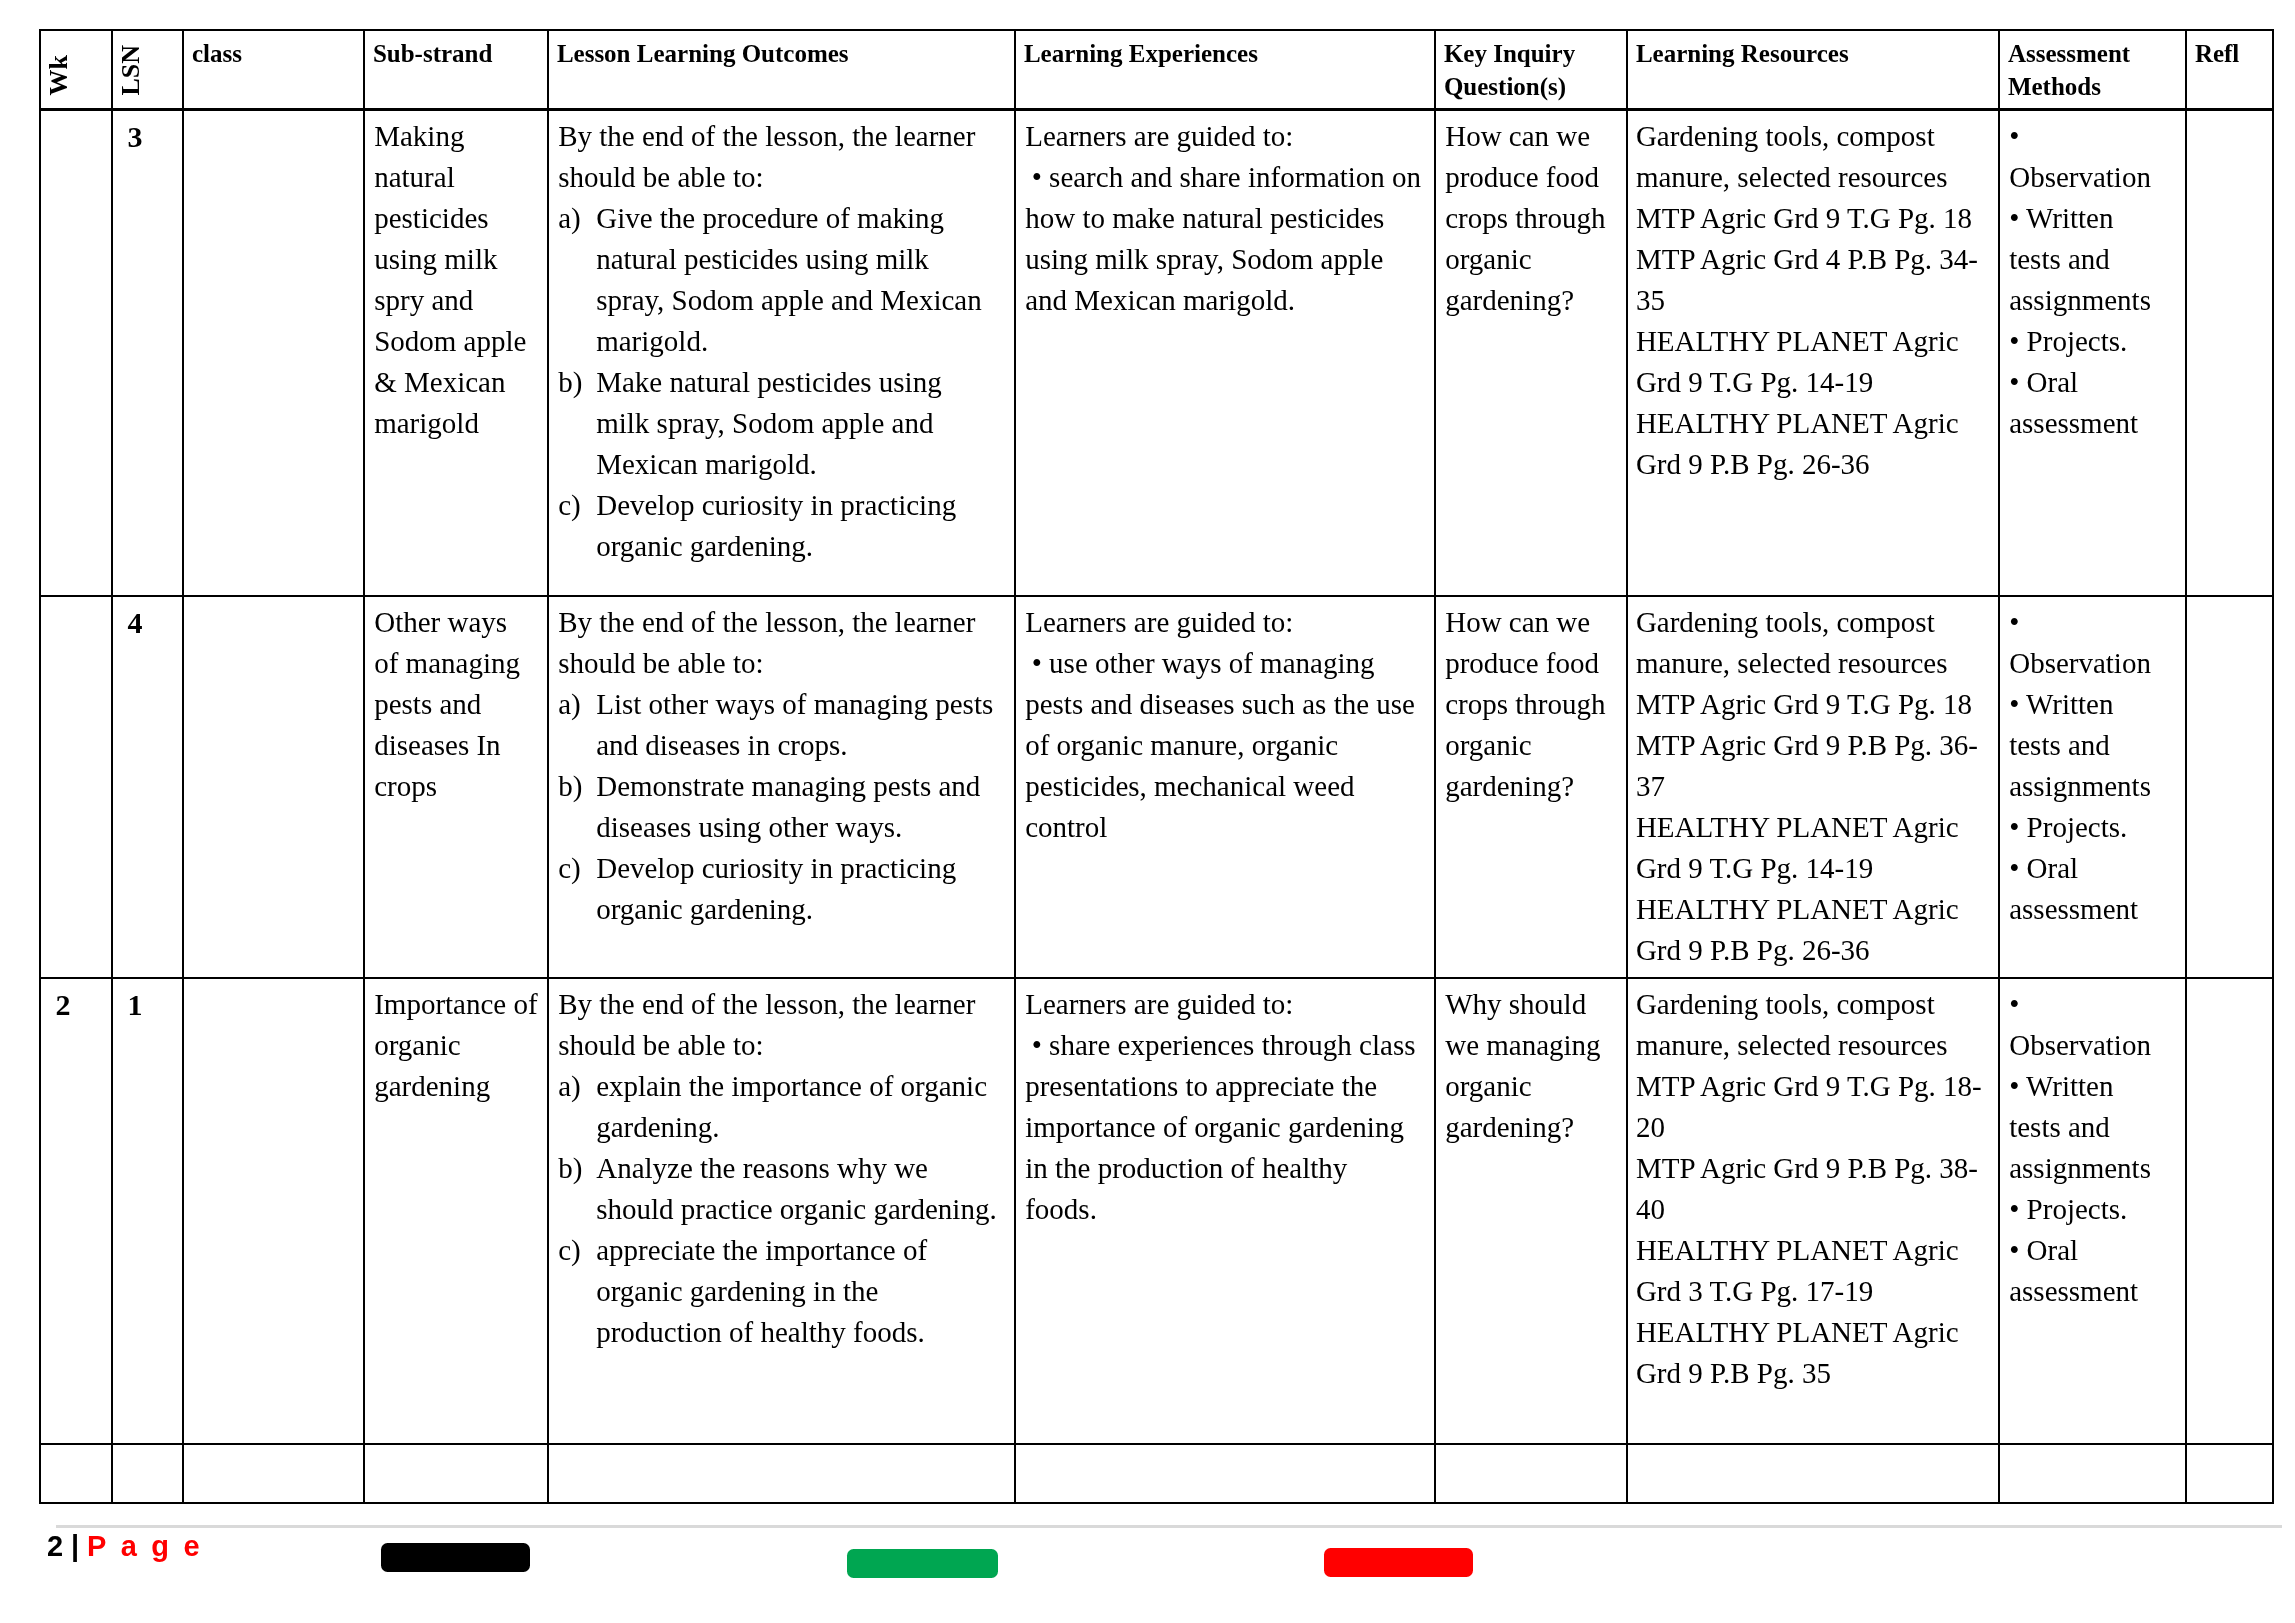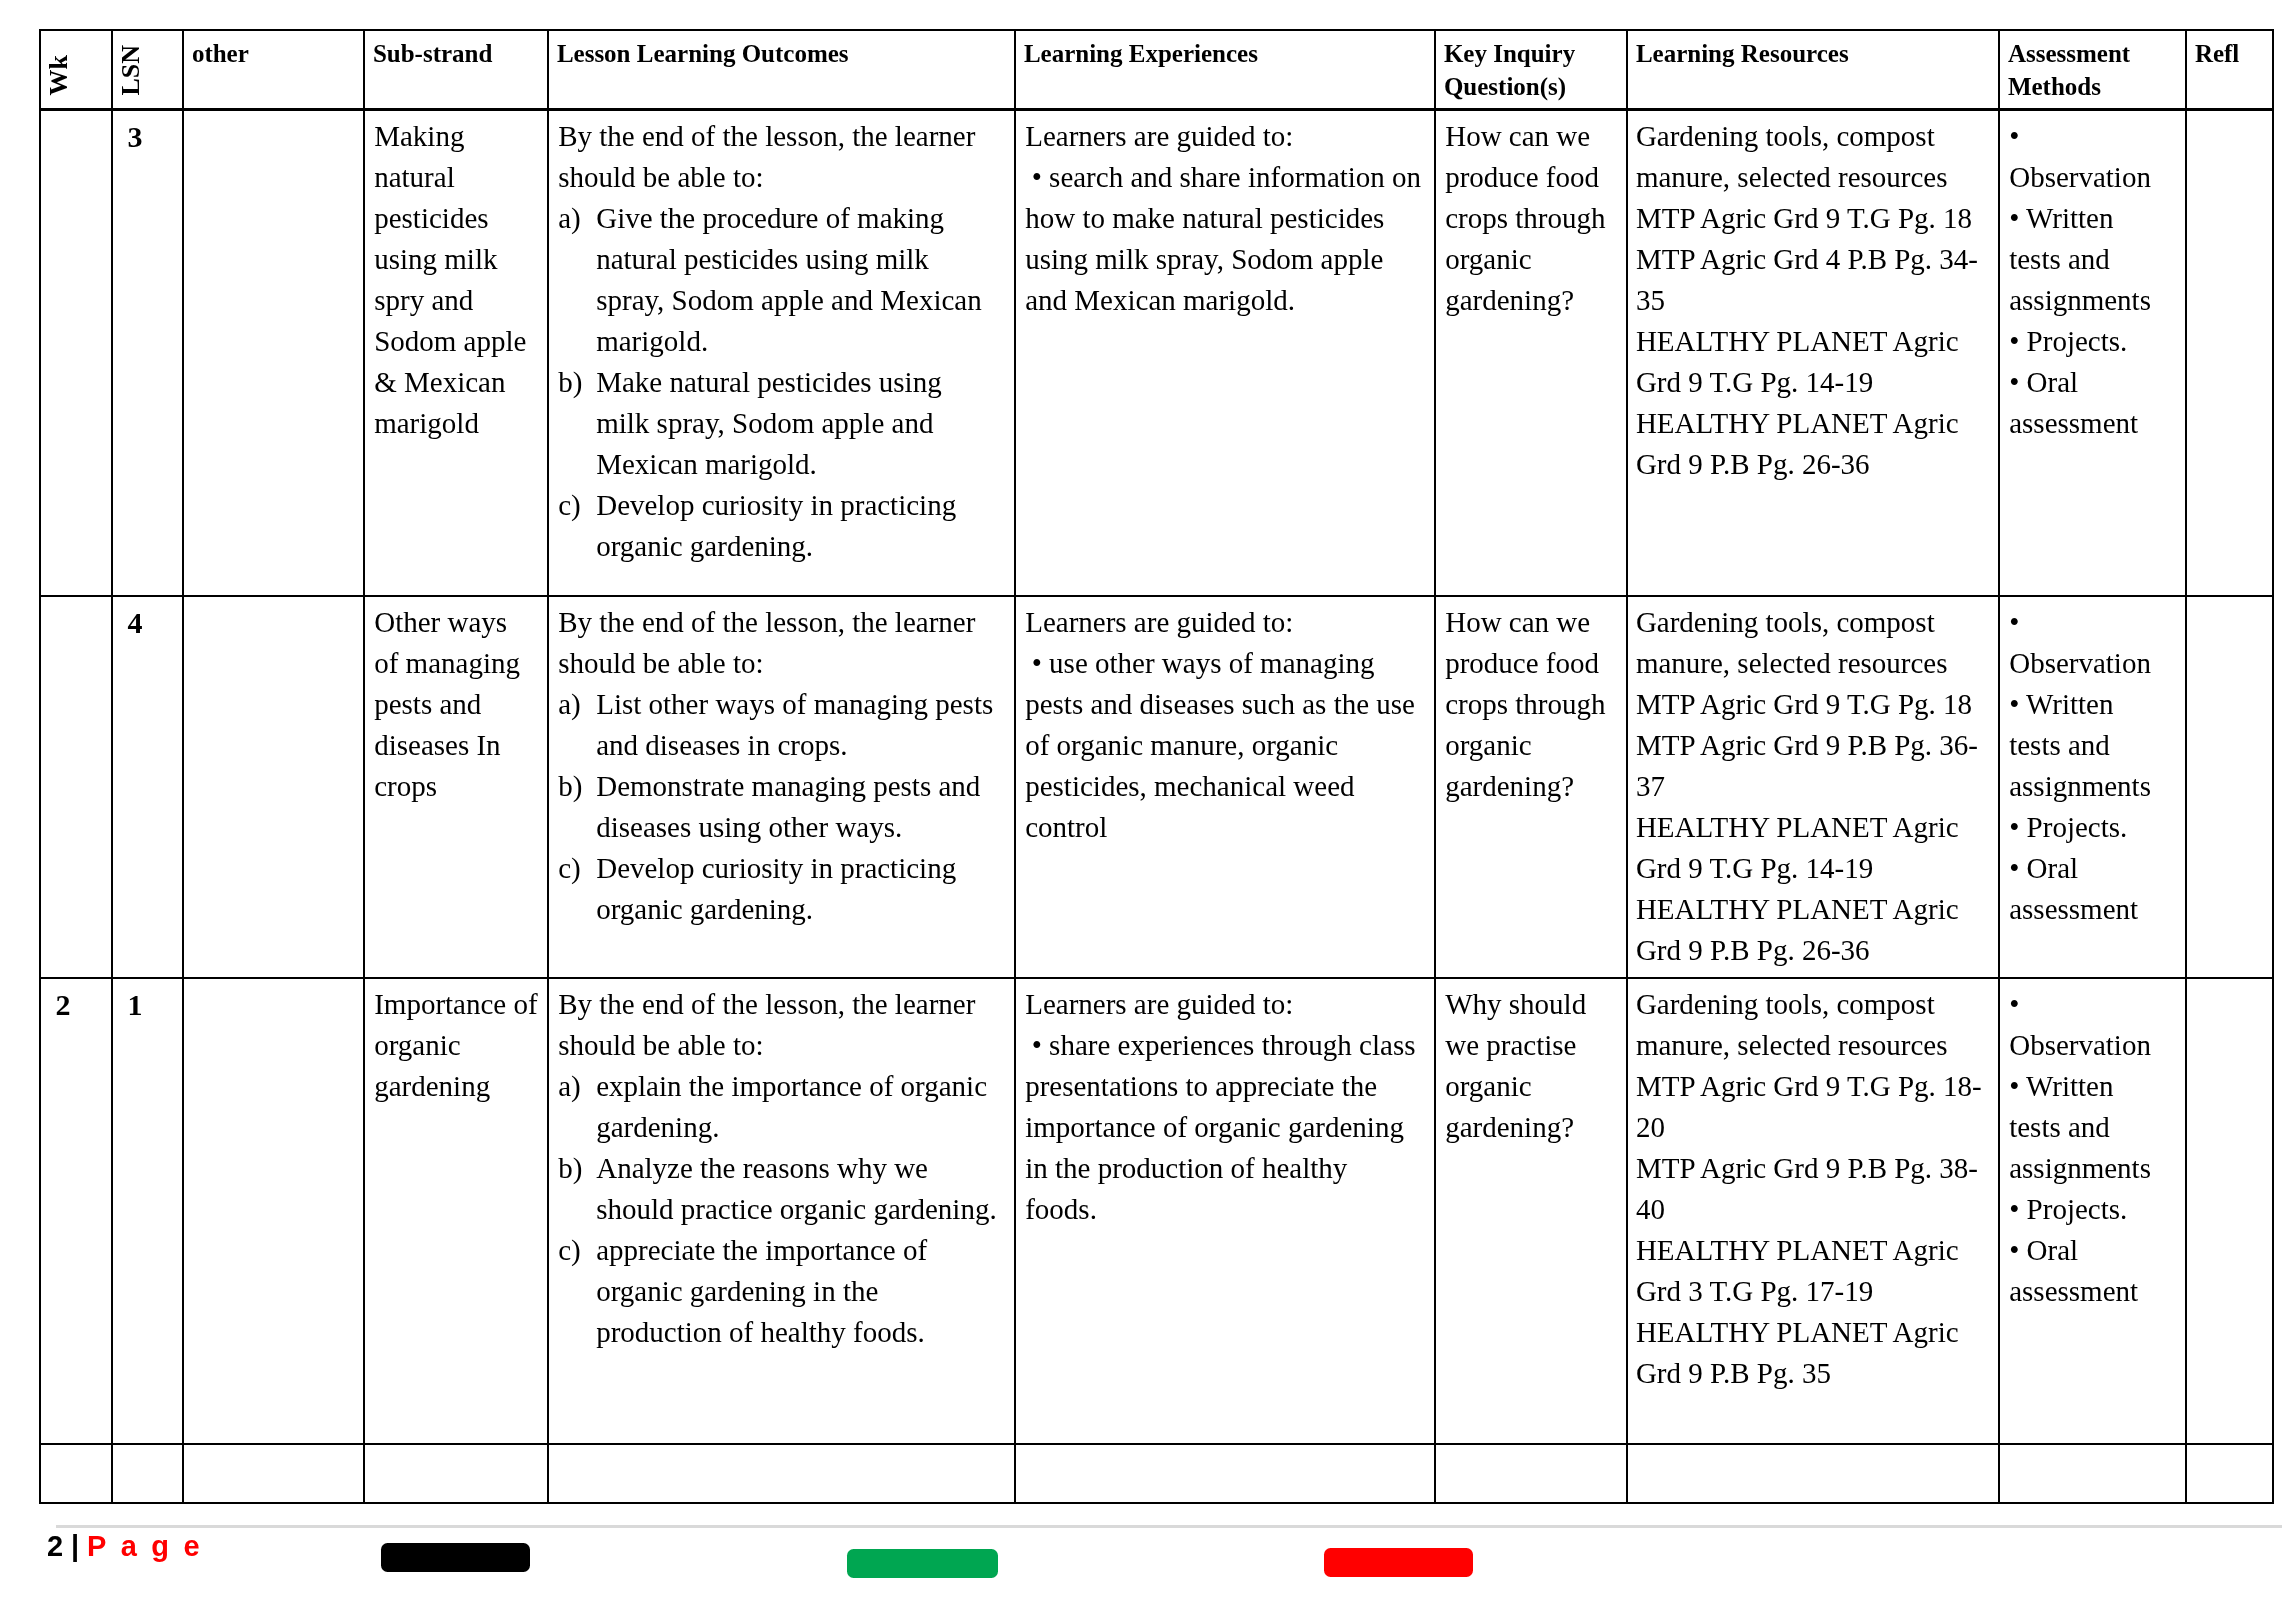--- a/index.html
+++ b/index.html
@@ -59,21 +59,21 @@
         <col style="width:420px">
       <col style="width:192px">
         <col style="width:372px">
         <col style="width:187px">
       <col style="width:87px">
     </colgroup>
     <thead>
       <tr>
         <th class="vert"><span>Wk</span></th>
         <th class="vert"><span>LSN</span></th>
-        <th>other</th>
+        <th>class</th>
         <th>Sub-strand</th>
         <th>Lesson Learning Outcomes</th>
         <th>Learning Experiences</th>
         <th>Key Inquiry Question(s)</th>
         <th>Learning Resources</th>
         <th>Assessment Methods</th>
         <th>Refl</th>
       </tr>
     </thead>
     <tbody id="tbody">
@@ -185,21 +185,21 @@
             <div class="oitem">
               <span class="olabel">c)</span>
               <span class="otext">appreciate the importance of organic gardening in the production of healthy foods.</span>
             </div>
           </td>
           <td class="c-exp">
             <p class="intro">Learners are guided to:</p>
             <p class="bullet">• share experiences through class presentations to appreciate the importance of organic gardening in the production of healthy foods.</p>
           </td>
           <td class="c-kiq">
-            <div>Why should we practise organic gardening?</div>
+            <div>Why should we managing organic gardening?</div>
           </td>
           <td class="c-res">
             <div class="resline">Gardening tools, compost manure, selected resources</div>
             <div class="resline">MTP Agric Grd 9 T.G Pg. 18-20</div>
             <div class="resline">MTP Agric Grd 9 P.B Pg. 38-40</div>
             <div class="resline">HEALTHY PLANET Agric Grd 3 T.G Pg. 17-19</div>
             <div class="resline">HEALTHY PLANET Agric Grd 9 P.B Pg. 35</div>
           </td>
           <td class="c-ass">
             <p class="abullet">• Observation</p>

